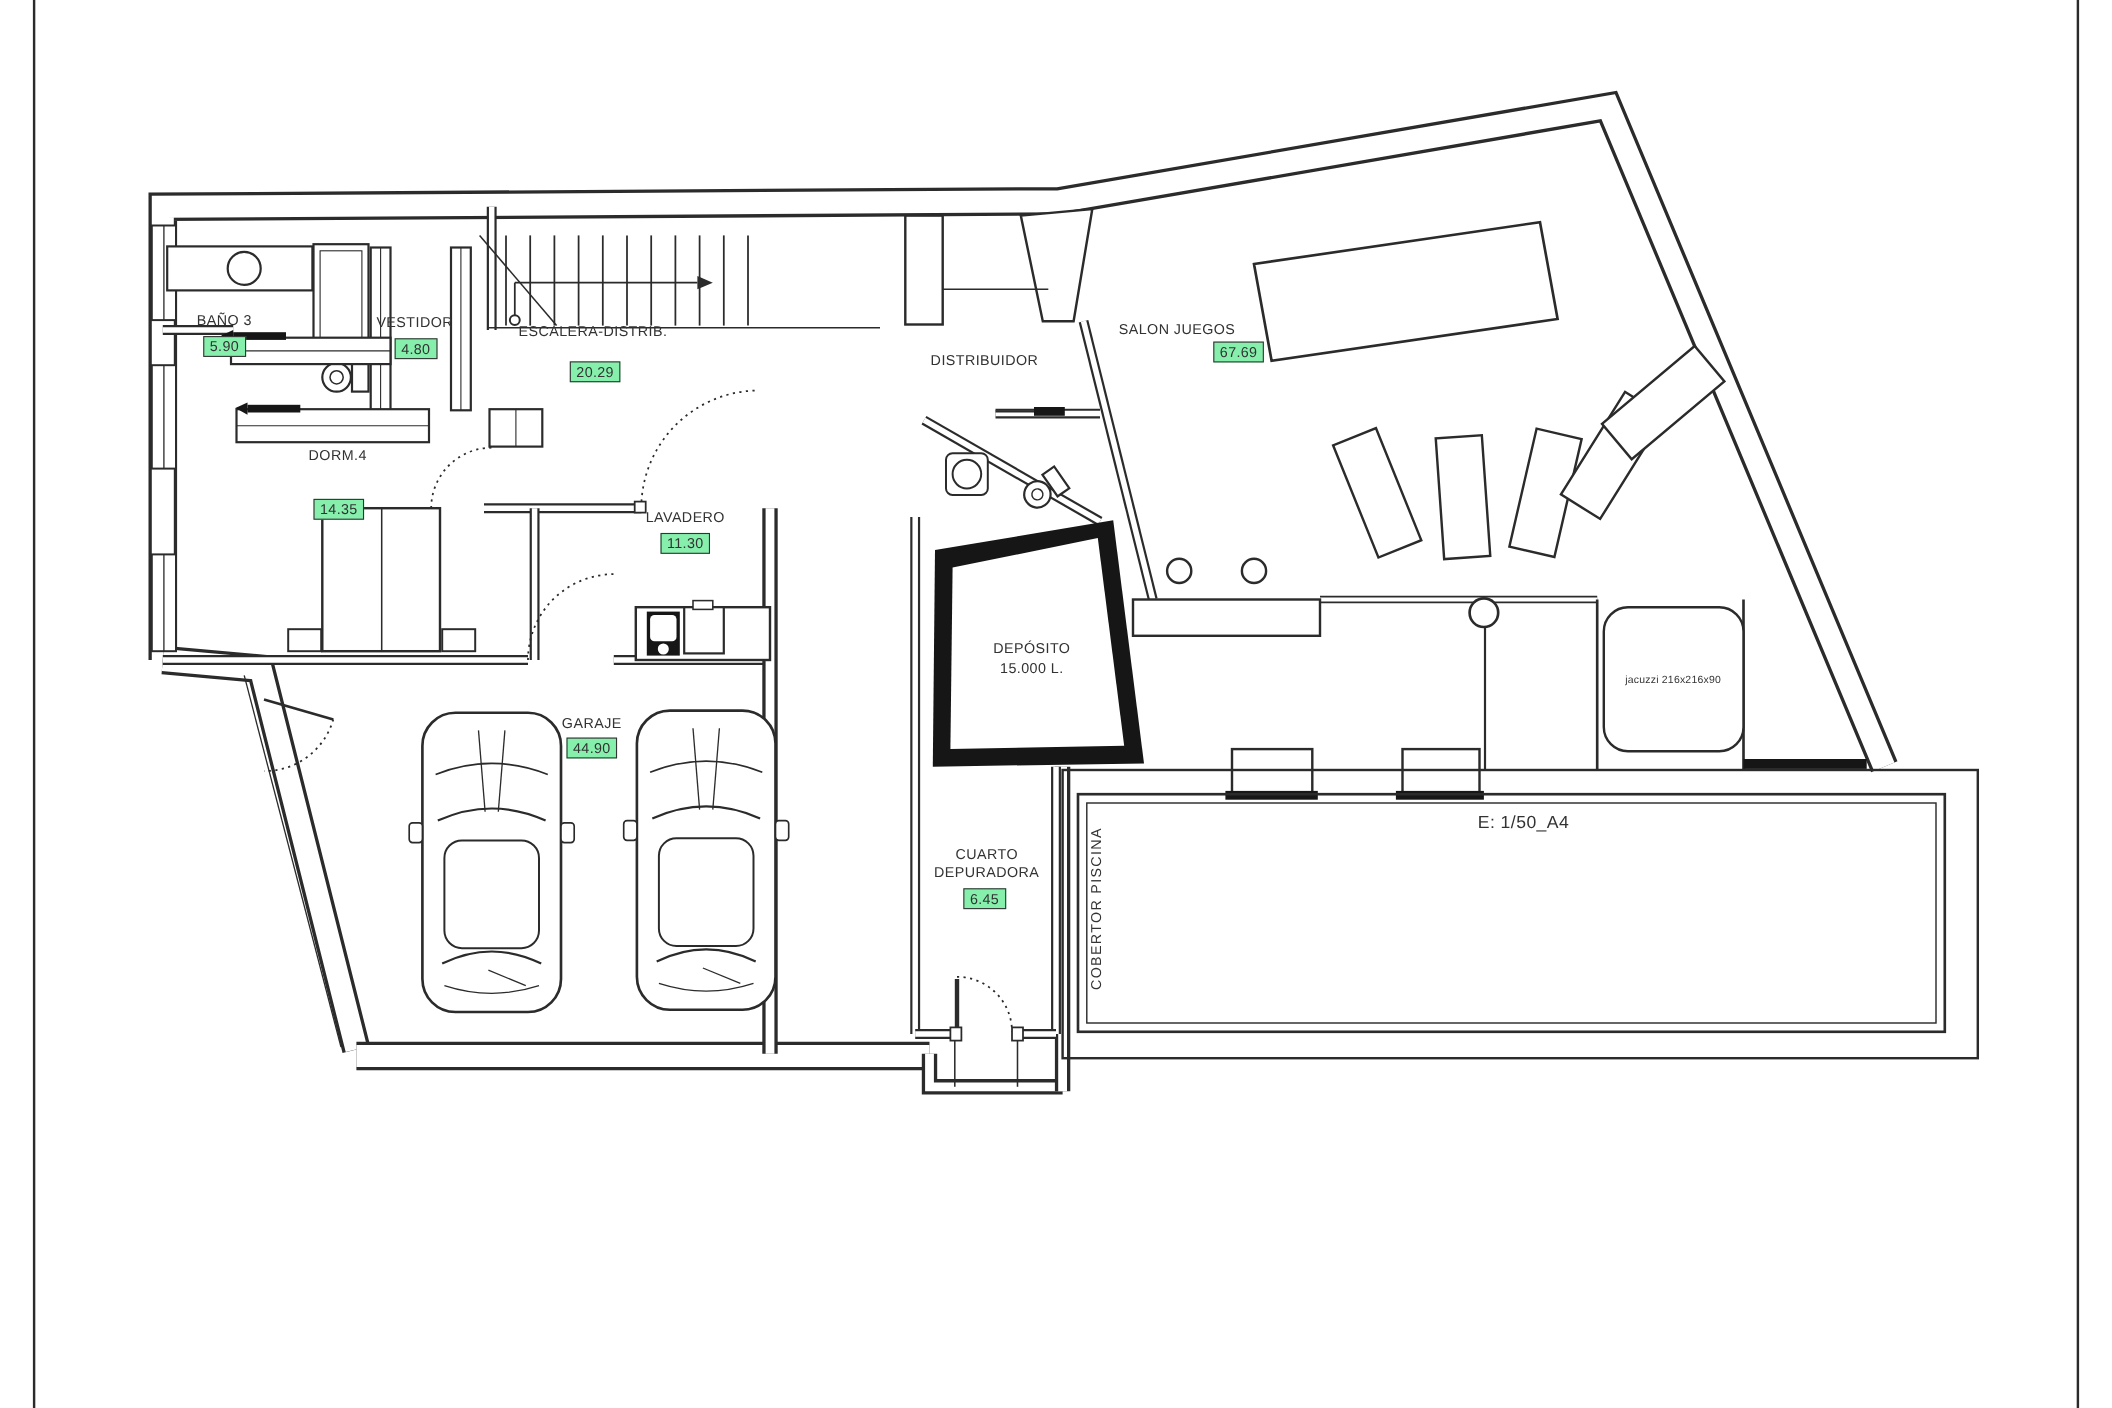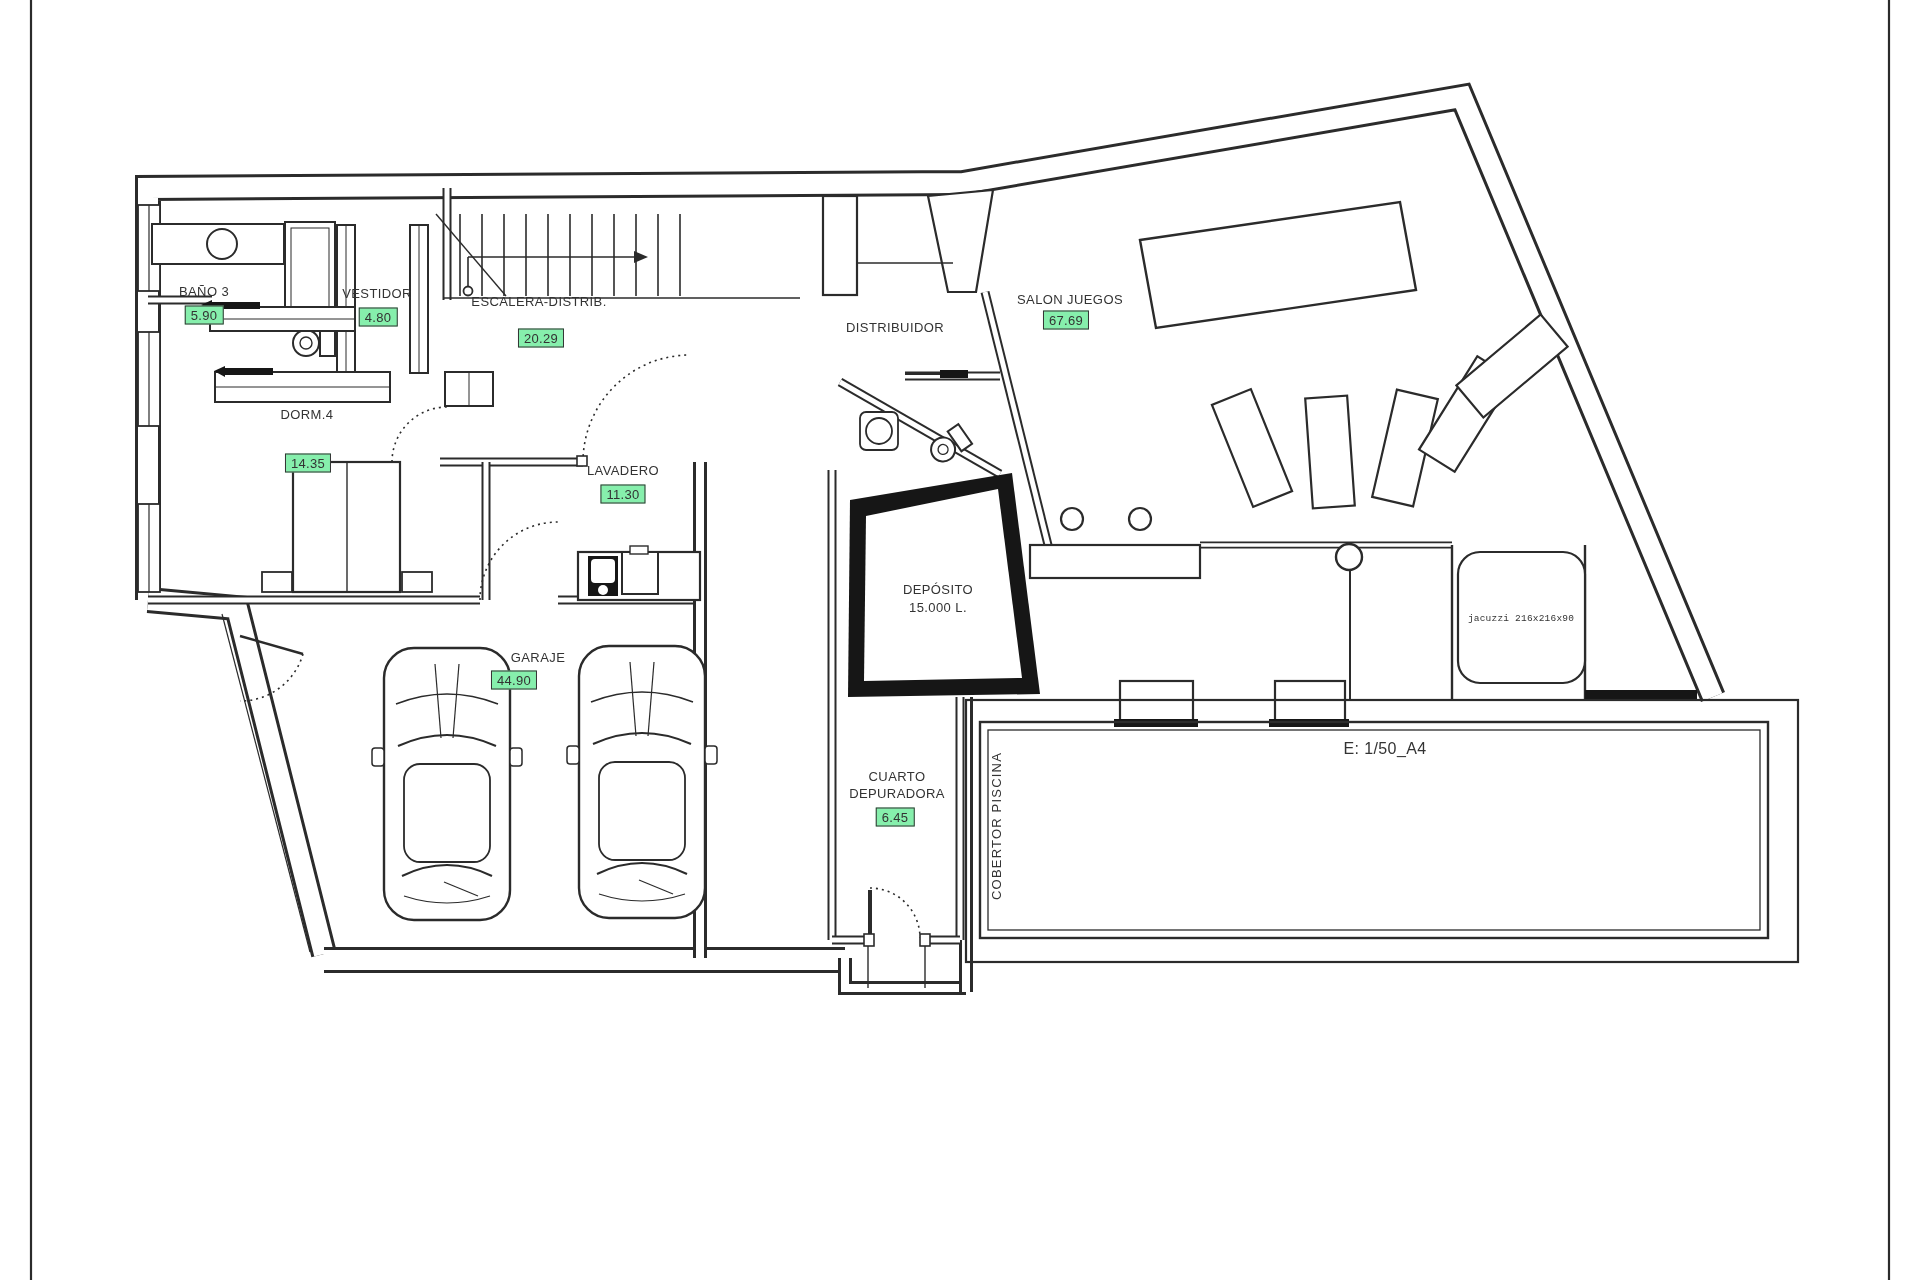--- a/index.html
+++ b/index.html
@@ -275,29 +275,29 @@
 
   <div class="lbl" style="left:307px;top:414px;">DORM.4</div>
   <div class="abox" style="left:308px;top:436px;margin-top:27px;">14.35</div>
 
   <div class="lbl" style="left:623px;top:470px;">LAVADERO</div>
   <div class="abox" style="left:623px;top:494px;">11.30</div>
 
   <div class="lbl" style="left:895px;top:327px;">DISTRIBUIDOR</div>
 
   <div class="lbl" style="left:1070px;top:299px;">SALON JUEGOS</div>
-  <div class="abox" style="left:1066px;top:320px;">67.69</div>
+  <div class="abox" style="left:1126px;top:320px;">67.69</div>
 
   <div class="lbl" style="left:538px;top:657px;">GARAJE</div>
-  <div class="abox" style="left:514px;top:680px;">44.90</div>
+  <div class="abox" style="left:538px;top:680px;">44.90</div>
 
   <div class="lbl" style="left:897px;top:776px;">CUARTO</div>
   <div class="lbl" style="left:897px;top:793px;">DEPURADORA</div>
   <div class="abox" style="left:895px;top:817px;">6.45</div>
 
   <div class="lbl" style="left:938px;top:589px;">DEPÓSITO</div>
   <div class="lbl" style="left:938px;top:607px;">15.000 L.</div>
 
-  <div class="lbl small" style="left:1521px;top:618px;font-family:Liberation Mono, monospace;">jacuzzi 216x216x90</div>
+  <div class="lbl small" style="left:1521px;top:618px;">jacuzzi 216x216x90</div>
   <div class="lbl vert" style="left:996px;top:826px;">COBERTOR PISCINA</div>
   <div class="lbl scale" style="left:1385px;top:749px;">E: 1/50_A4</div>
 
 </div>
 
 </body></html>

